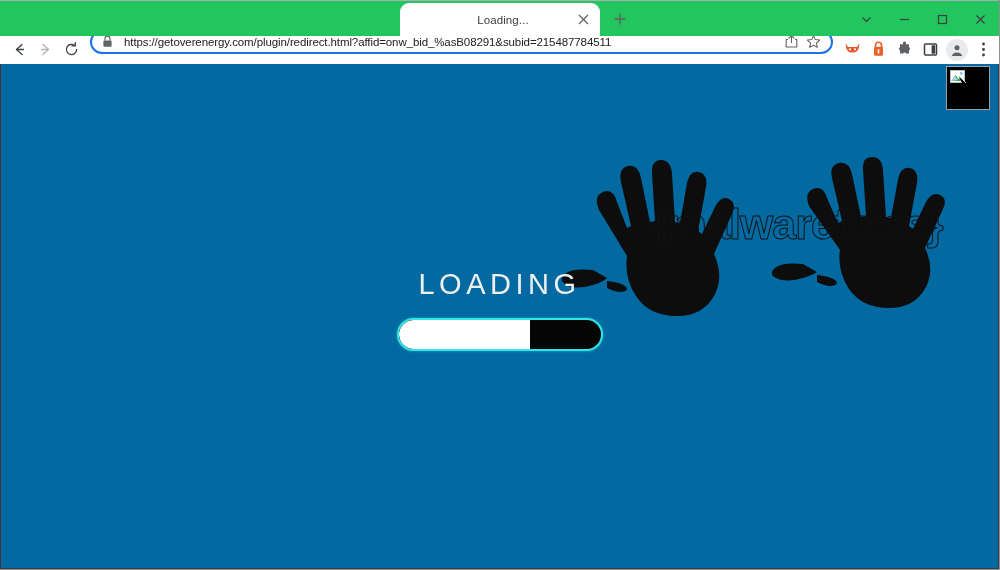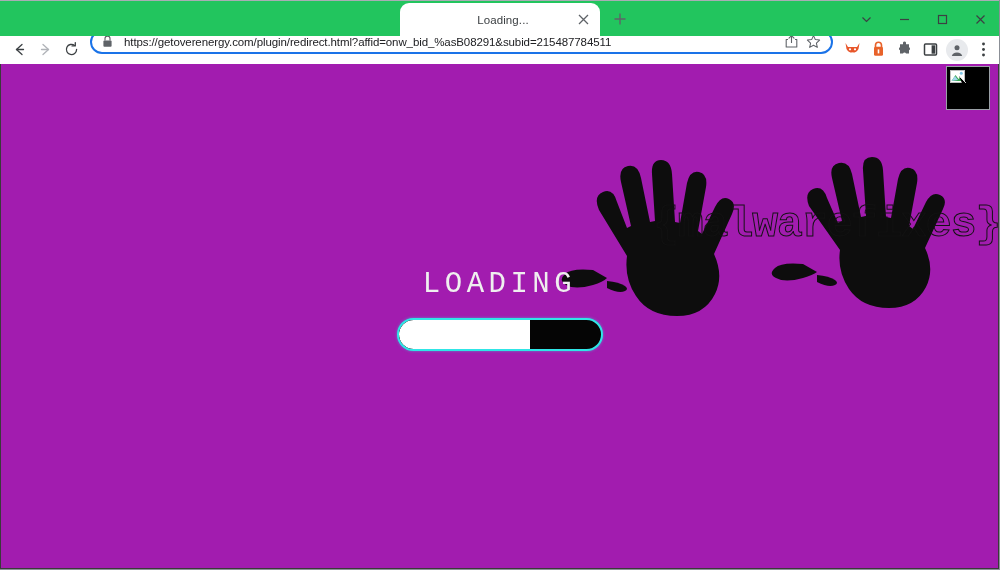--- a/index.html
+++ b/index.html
@@ -94,24 +94,23 @@
     border-radius:50%; background:#e8eaed;
     display:flex; align-items:center; justify-content:center; cursor:pointer;
   }
   .menu-btn{
     width:20px; height:24px; flex:0 0 20px; margin-left:2px;
     display:flex; align-items:center; justify-content:center; cursor:pointer;
   }
 
   
   .page{
-    flex:1; position:relative; background:#a21caf;
+    flex:1; position:relative; background:#0369a1;
     border:1px solid #3a3a3a; border-top:none;
     overflow:hidden;
-    font-family:Liberation Mono, monospace;
   }
   .watermark{
     position:absolute; left:540px; top:84px;
     width:460px; height:190px; pointer-events:none;
   }
   .wm-text{
     position:absolute; left:112px; top:52px;
     font-size:43px; font-weight:bold;
     letter-spacing:-1px;
     color:transparent;

